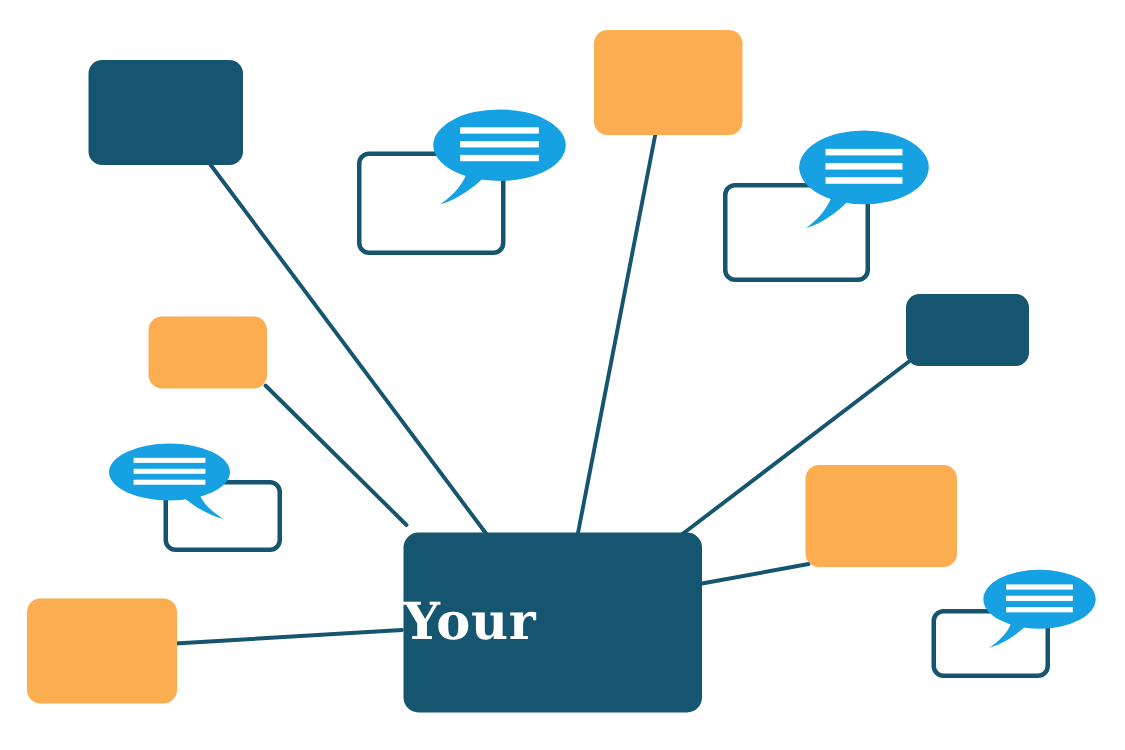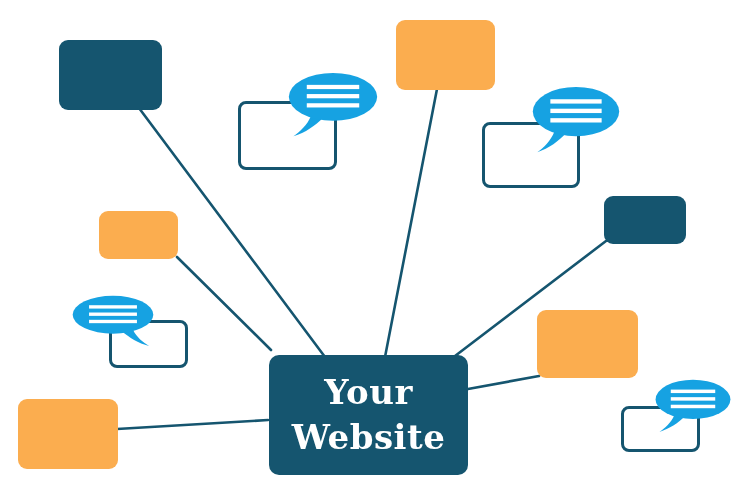--- a/index.html
+++ b/index.html
@@ -43,22 +43,22 @@
   .node.comment{
     background:var(--background);
     border:3px solid var(--dark_teal);
     border-radius:8px;
   }
   .center-node{
     position:absolute;
     left:269px;top:355px;width:199px;height:120px;
     background:var(--dark_teal);
     border-radius:10px;
-    display:flex;flex-direction:column;
-    align-items:center;justify-content:center;
+    display:flex;flex-direction:row;
+    align-items:center;
     color:var(--text_white);
     font-weight:bold;
     font-size:34px;
     line-height:1.32;
     letter-spacing:0.5px;
     text-align:center;
   }
   .bubble{
     position:absolute;
   }
@@ -132,16 +132,15 @@
   <svg class="bubble pos-bubble-4" viewBox="0 0 100 74" preserveAspectRatio="none" xmlns="http://www.w3.org/2000/svg">
     <path class="balloon" d="M26,48 C22,58 14,65 7,70 C20,66 31,58 39,50 Z"></path>
     <ellipse class="balloon" cx="50" cy="27" rx="48" ry="26"></ellipse>
     <rect class="bline" x="21.5" y="14" width="57" height="4.6"></rect>
     <rect class="bline" x="21.5" y="24" width="57" height="4.6"></rect>
     <rect class="bline" x="21.5" y="34" width="57" height="4.6"></rect>
   </svg>
 
   <div class="center-node">
     <span>Your</span>
-    <span>Website</span>
   </div>
 
 </div>
 
 </body></html>

